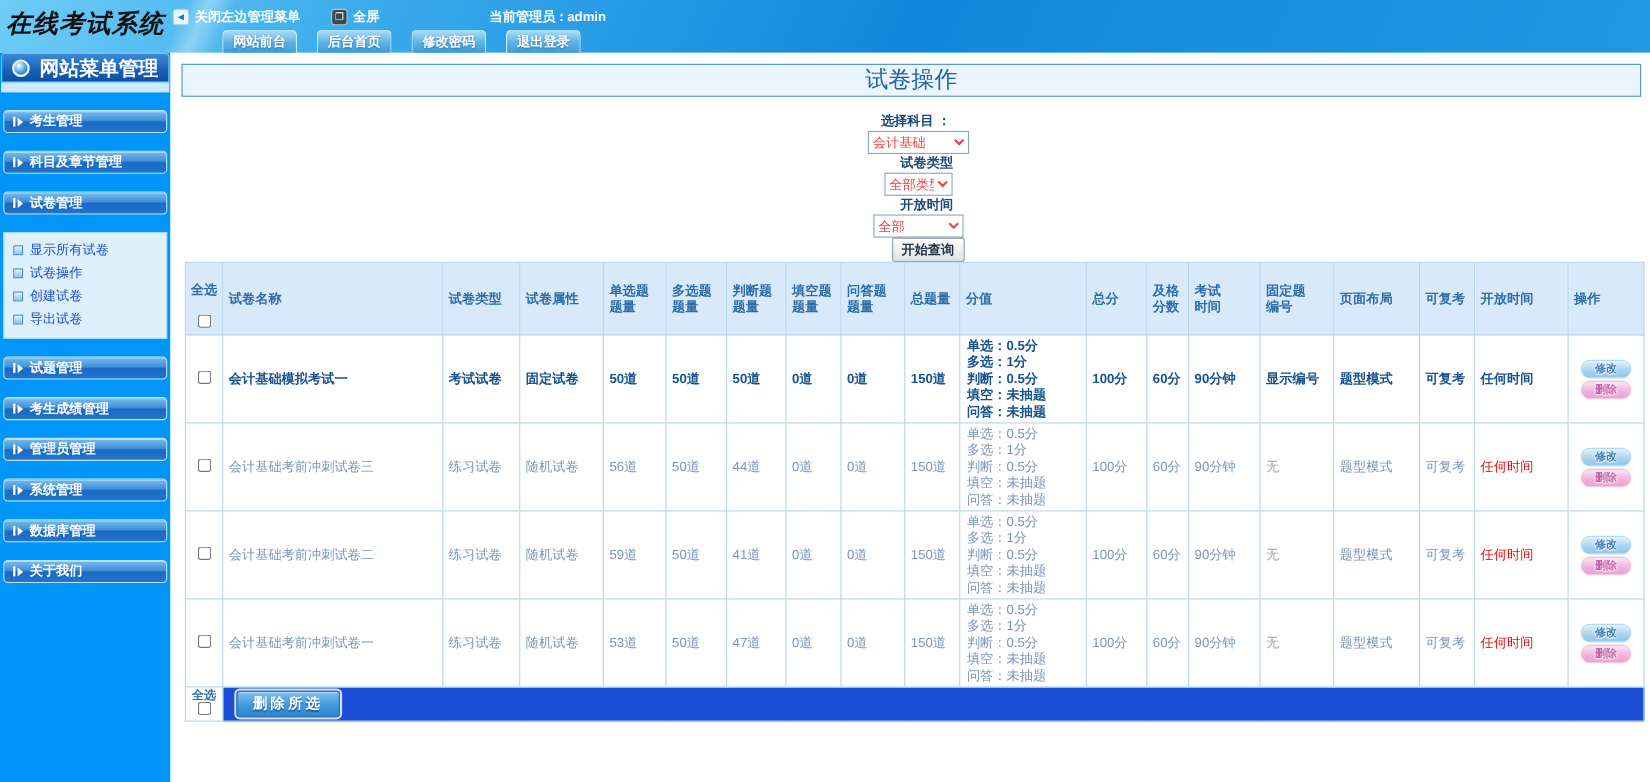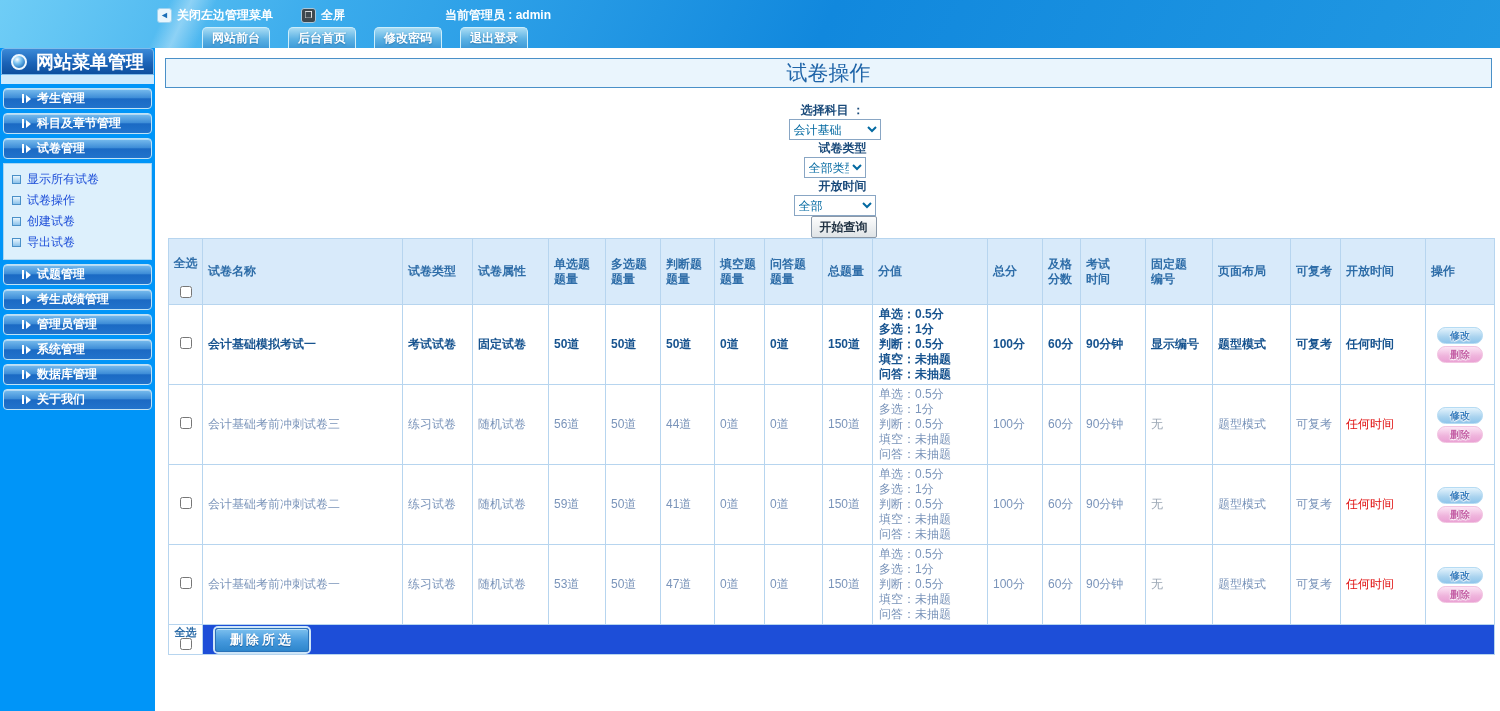--- a/index.html
+++ b/index.html
@@ -28,37 +28,37 @@
     color:#fff; font-weight:bold; text-shadow:0 1px 2px rgba(10,80,140,.55); cursor:pointer; }
 
   
   .sidebar { position:absolute; top:48px; left:0; width:155px; height:663px; background:#0095f8; }
   .side-head { height:27px; margin:0 1px; display:flex; align-items:center; gap:9px; padding-left:9px;
     background:linear-gradient(180deg,#3b8ad8 0%,#1b64b8 55%,#0d4f9e 100%);
     border:1px solid #7fbcec; border-radius:4px 4px 0 0; color:#fff; font-weight:bold; font-size:18px; }
   .orb { width:16px; height:16px; border-radius:50%; border:2px solid #eef8ff;
     background:radial-gradient(circle at 35% 30%,#ffffff 0%,#7cc4f2 35%,#1668b8 85%); }
   .side-band { height:9px; margin:0 1px 4px 1px; background:#cfeafc; }
-  .menu-btn { height:21px; margin:4px 3px; display:flex; align-items:center; gap:6px; padding-left:18px;
+  .menu-btn { height:21px; margin:16px 3px; display:flex; align-items:center; gap:6px; padding-left:8px;
     background:linear-gradient(180deg,#79bdee 0%,#3f8ed8 45%,#1b6ac4 52%,#2173cc 100%);
     border:1px solid #bfe2f6; border-radius:4px; box-shadow:inset 0 1px 0 rgba(255,255,255,.45);
     color:#fff; font-weight:bold; cursor:pointer; }
   .mi { display:inline-flex; align-items:center; }
   .mi .bar { width:2px; height:9px; background:#fff; margin-right:2px; }
   .mi .tri { width:0; height:0; border-left:5px solid #fff; border-top:4px solid transparent; border-bottom:4px solid transparent; }
   .submenu { margin:2px 3px; padding:5px 0 6px 0; background:#ddf0fc; border:1px solid #a9d6f2; }
   .sub-item { height:21px; display:flex; align-items:center; gap:6px; padding-left:8px; color:#1d4ed8; cursor:pointer; }
   .sq { width:9px; height:9px; border:1px solid #4a90c8; background:linear-gradient(180deg,#e8f6ff,#8cc2ea); }
 
   
   .content { position:absolute; top:48px; left:155px; width:1345px; height:663px; background:#fff; }
   .page-title { margin:10px 8px 0 10px; height:30px; line-height:28px; text-align:center;
     background:#eaf5fd; border:1px solid #4a90c8; color:#1f64a8; font-size:21px; }
   .filters { display:flex; align-items:center; margin:14px 0 0 10px; color:#1a4a7a; font-weight:bold;flex-direction:column; }
-  .filters select { height:21px; font-size:12px; color:#0369a1; border:1px solid #89a6c4; background:#fff; margin-left:4px; }
+  .filters select { height:21px; font-size:12px; color:#ef4444; border:1px solid #89a6c4; background:#fff; margin-left:4px; }
   .sel-subject { width:92px; } .sel-type { width:62px; margin-left:6px; } .sel-time { width:82px; margin-left:6px; }
   .lbl-type { margin-left:20px; } .lbl-time { margin-left:20px; }
   .btn-search { margin-left:22px; height:22px; padding:0 8px; font-size:12px; color:#234; font-weight:bold;
     background:linear-gradient(180deg,#fdfdfd,#dfe3e6); border:1px solid #8a98a8; border-radius:2px; cursor:pointer; }
   .count { margin:9px 0 6px 12px; display:flex; gap:6px; color:#1a4a7a; font-weight:bold; }
   .count .num { color:#e01010; }
 
   
   table { border-collapse:collapse; table-layout:fixed; width:1326px; margin-left:13px; }
   th,td { border:1px solid #b7d5ef; font-size:12px; }
@@ -86,20 +86,21 @@
   .btn-delsel { height:24px; width:94px; color:#fff; font-weight:bold; font-size:13px; letter-spacing:3px;
     background:linear-gradient(180deg,#7cc0ee 0%,#4498dc 55%,#2e86cc 100%);
     border:1px solid #2a72b8; border-radius:3px; box-shadow:0 0 0 2px #cfe6f8, inset 0 1px 0 rgba(255,255,255,.5);
     text-shadow:0 1px 1px rgba(0,60,120,.6); cursor:pointer; }
   input[type=checkbox] { width:12px; height:12px; }
 </style>
 </head>
 <body>
 
 <header class="topbar">
+  <div class="logo">在线考试系统</div>
   <div class="topbar-tools">
     <div class="tool" style="margin-right:28px;">
       <span class="tool-ic">◄</span>
       <span>关闭左边管理菜单</span>
     </div>
     <div class="tool" style="margin-right:100px;">
       <span class="tool-ic dark">❐</span>
       <span>全屏</span>
     </div>
     <div class="admin">当前管理员 : admin</div>

